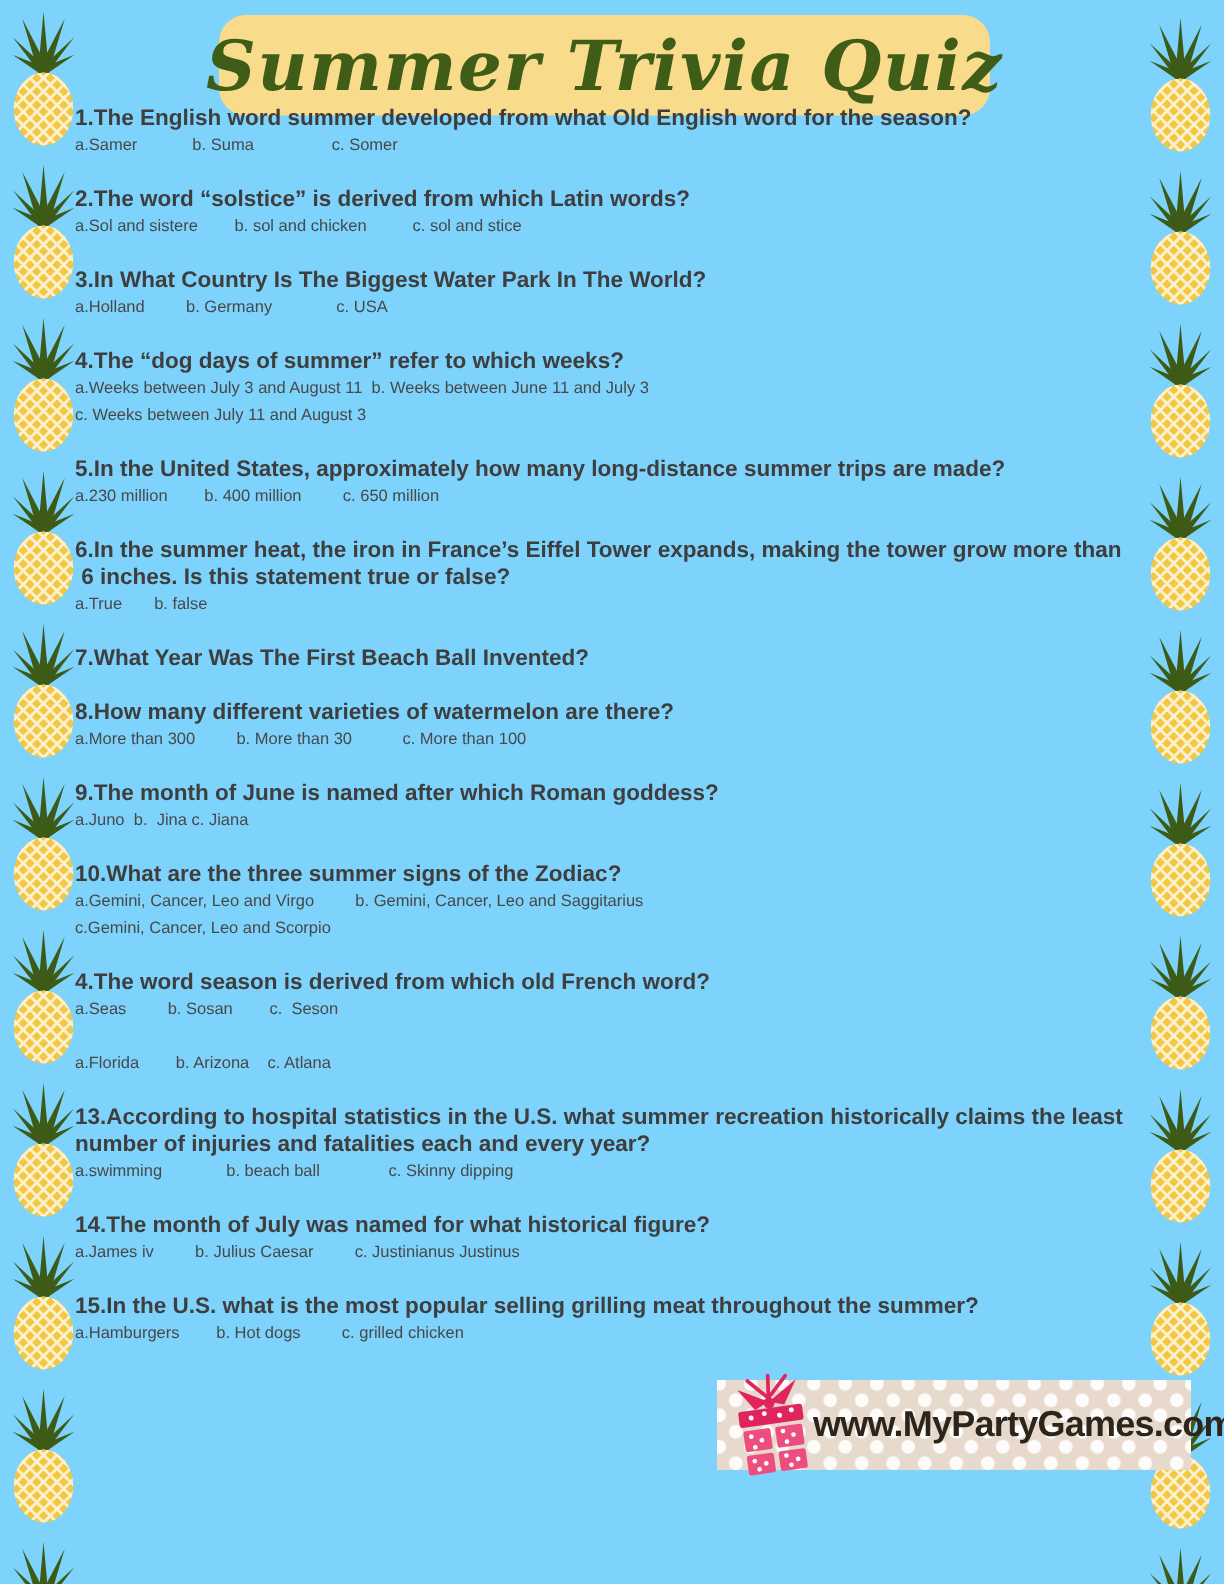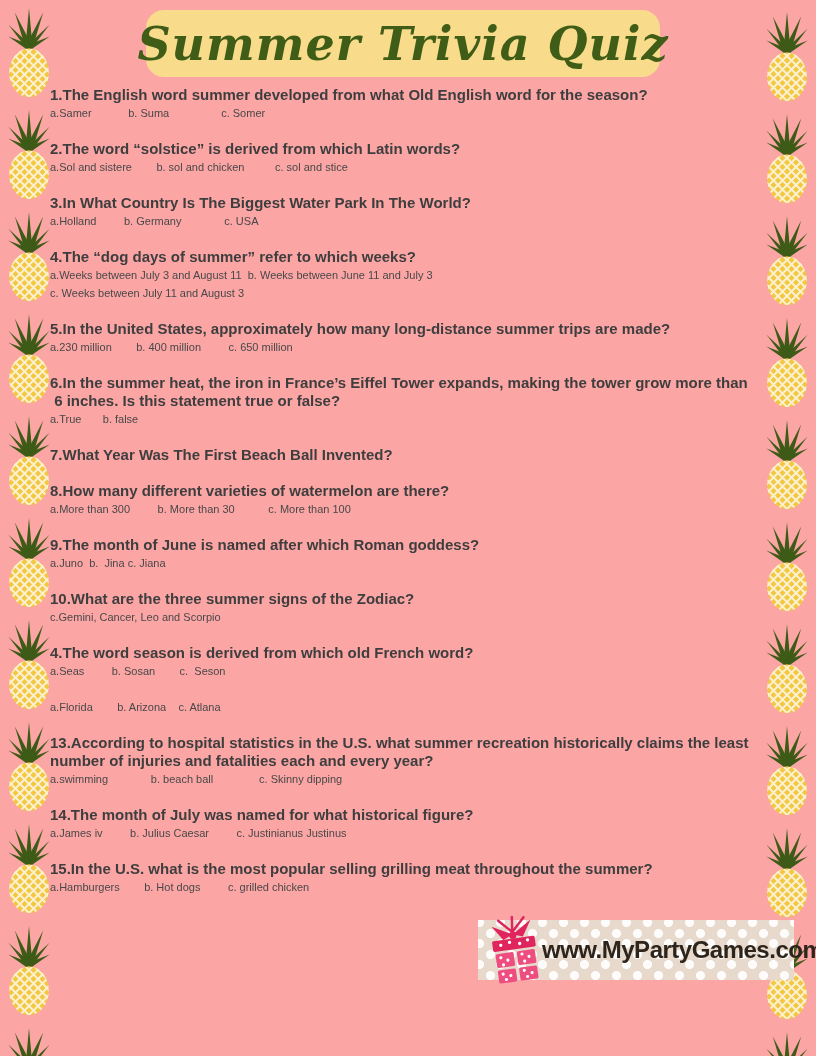--- a/index.html
+++ b/index.html
@@ -1,37 +1,37 @@
 <!DOCTYPE html>
 <html style="--banner-bg: #F8DB8B; --title-green: #3F5D16; --question-text: #3E3E3E; --answer-text: #484848; --pineapple-gold: #F3C73F; --pineapple-leaf: #3D5B17; --pineapple-lattice: #FBF0CF; --logo-bg: #E7D9CB; --logo-text: #2D241C; --gift-pink-dark: #E0245E; --gift-pink: #EE4D7F;"><head>
 <meta charset="utf-8">
 <style>
   html,body{margin:0;padding:0}
   .page{
-    position:relative;width:816px;height:1056px;background:#fca5a5;
+    position:relative;width:816px;height:1056px;background:#7dd3fc;
     overflow:hidden;font-family:"Liberation Sans",sans-serif;
   }
   
   .pineapple-col{position:absolute;top:0;width:54px;display:flex;flex-direction:column;gap:6px;align-items:center;z-index:1}
   .pineapple-col.left{left:2px;padding-top:4px}
   .pineapple-col.right{left:760px;padding-top:8px}
   .pineapple{width:54px;height:96px;flex:0 0 auto}
   
   .title-banner{
     position:absolute;left:146px;top:10px;width:514px;height:67px;
     background:var(--banner-bg);border-radius:18px;
     display:flex;align-items:center;justify-content:center;z-index:2;
   }
   .title-banner h1{
     margin:0;font-family:"DejaVu Serif","Liberation Serif",serif;
     font-style:italic;font-weight:600;font-size:46px;
     color:var(--title-green);letter-spacing:1px;white-space:nowrap;
   }
   
-  .questions{position:absolute;left:50px;top:86px;width:760px;z-index:2}
+  .questions{position:absolute;left:50px;top:70px;width:760px;z-index:2}
   .q-block{margin-bottom:18px}
   .q-text{font-weight:bold;font-size:15px;line-height:18px;color:var(--question-text);white-space:pre-wrap}
   .a-line{font-weight:normal;font-size:11px;line-height:18px;color:var(--answer-text);white-space:pre-wrap}
   
   .footer-logo{
     position:absolute;left:478px;top:920px;width:316px;height:60px;z-index:3;
     background-color:var(--logo-bg);
     background-image:
       radial-gradient(circle,rgba(255,255,255,.92) 4.2px,rgba(255,255,255,0) 4.9px),
       radial-gradient(circle,rgba(255,255,255,.92) 4.2px,rgba(255,255,255,0) 4.9px);
@@ -234,20 +234,21 @@
       <div class="q-block">
         <div class="q-text">8.How many different varieties of watermelon are there?</div>
         <div class="a-line">a.More than 300         b. More than 30           c. More than 100</div>
       </div>
       <div class="q-block">
         <div class="q-text">9.The month of June is named after which Roman goddess?</div>
         <div class="a-line">a.Juno  b.  Jina c. Jiana</div>
       </div>
       <div class="q-block">
         <div class="q-text">10.What are the three summer signs of the Zodiac?</div>
+        <div class="a-line">a.Gemini, Cancer, Leo and Virgo         b. Gemini, Cancer, Leo and Saggitarius</div>
         <div class="a-line">c.Gemini, Cancer, Leo and Scorpio</div>
       </div>
       <div class="q-block">
         <div class="q-text">4.The word season is derived from which old French word?</div>
         <div class="a-line">a.Seas         b. Sosan        c.  Seson</div>
       </div>
       <div class="q-block">
         <div class="a-line">a.Florida        b. Arizona    c. Atlana</div>
       </div>
       <div class="q-block">

